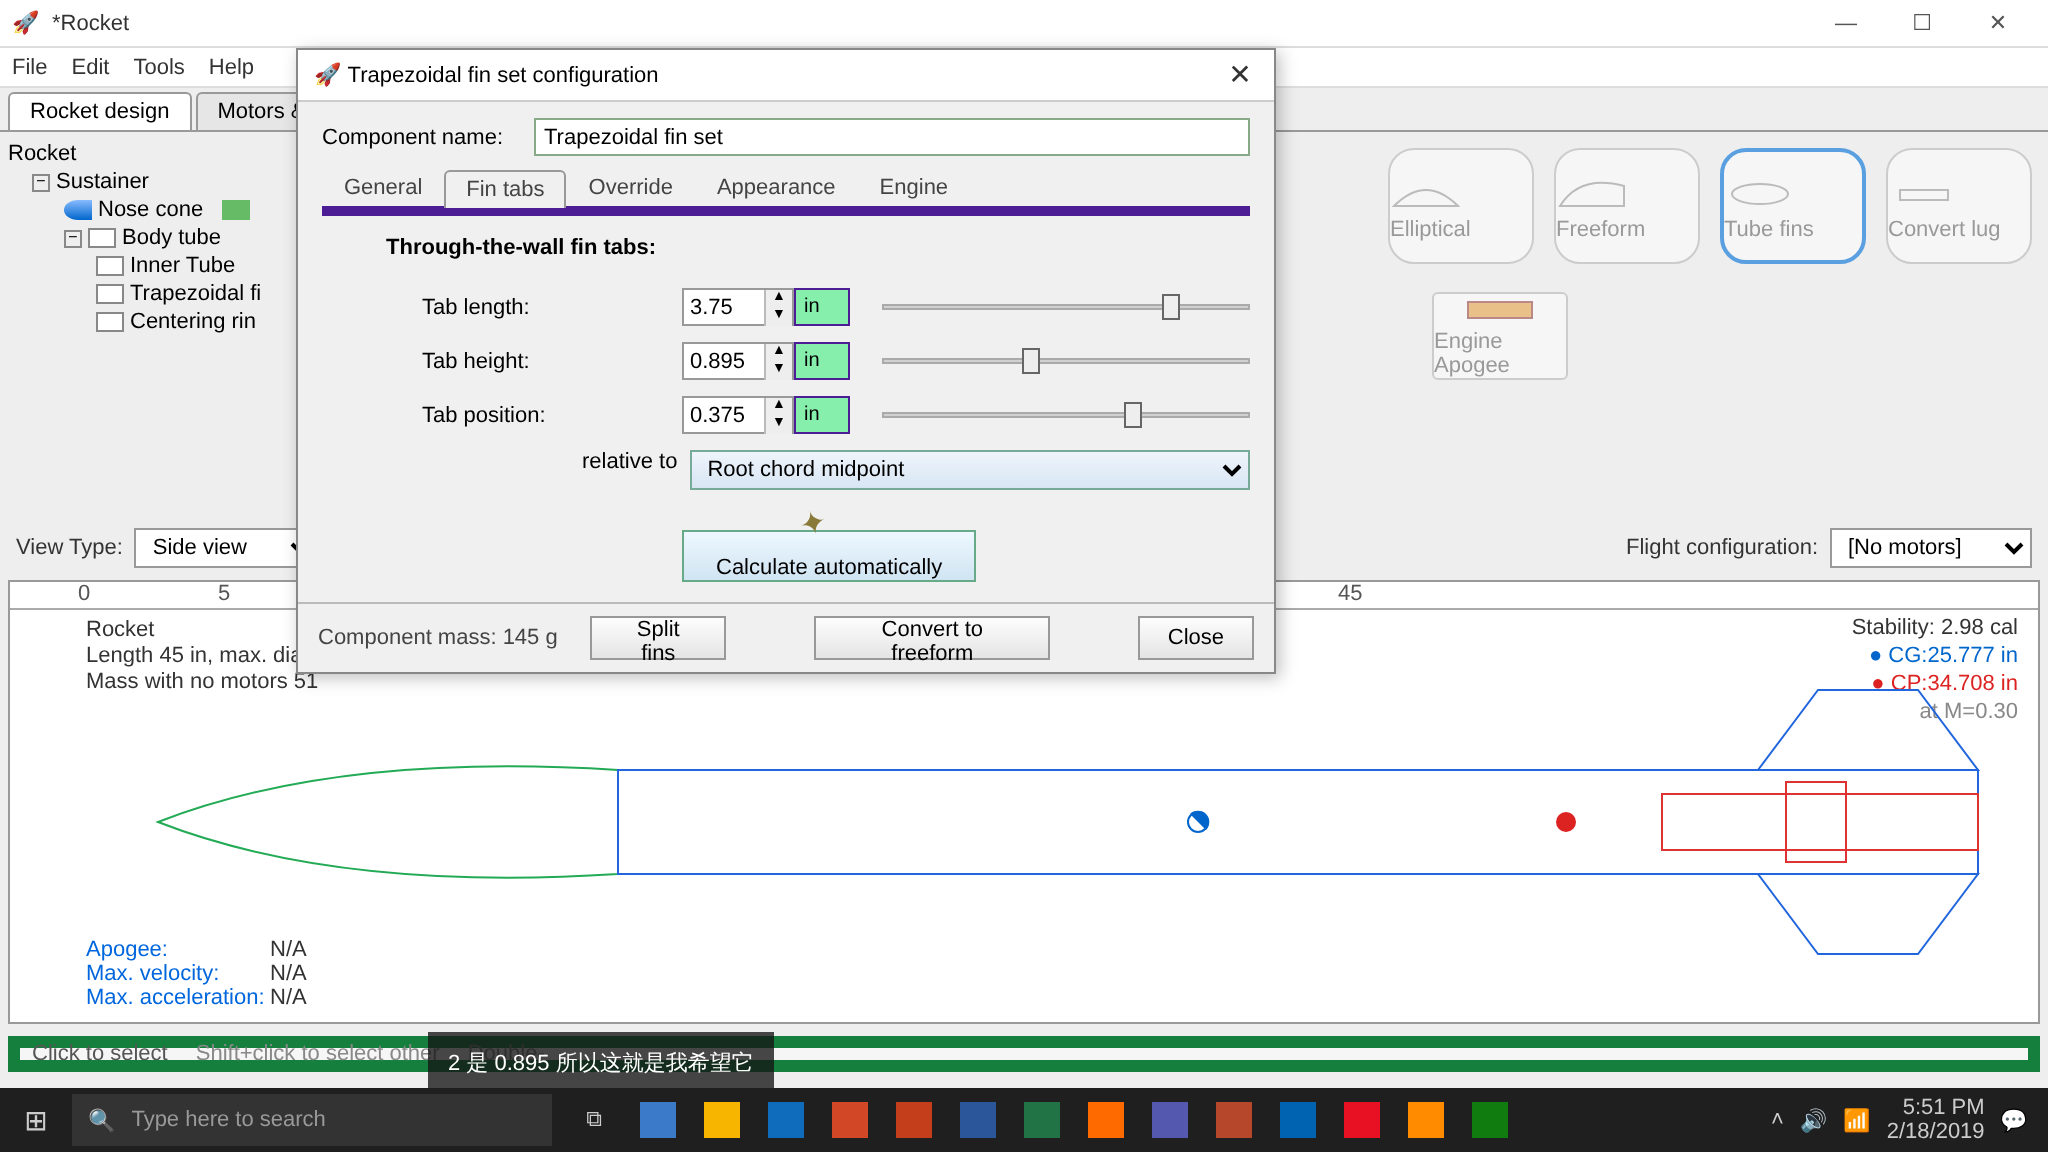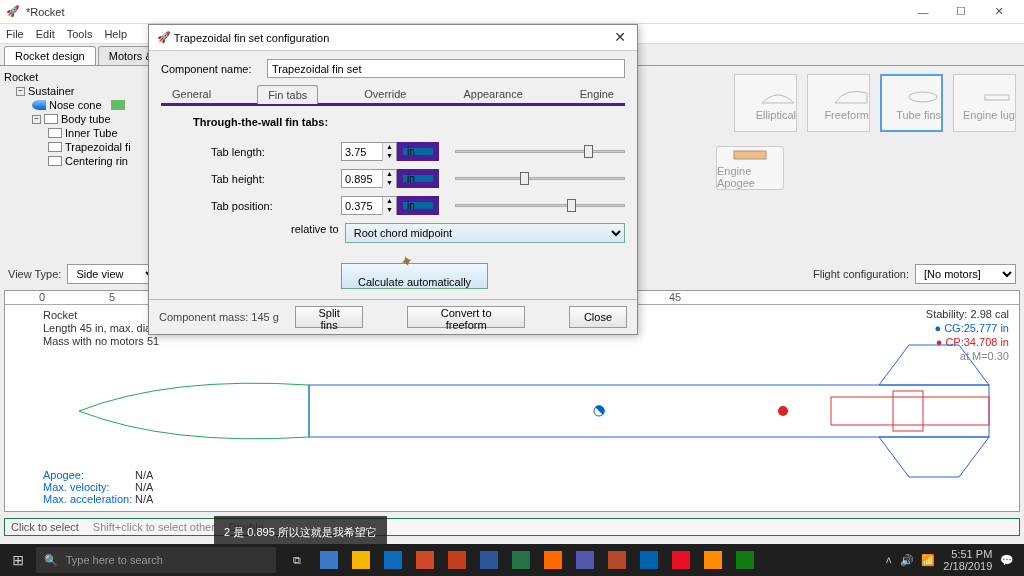--- a/index.html
+++ b/index.html
@@ -23,21 +23,21 @@
 .tree-indent1 { padding-left: 12px; }
 .tree-indent2 { padding-left: 28px; }
 .tree-indent3 { padding-left: 44px; }
 .tree-ico { width: 14px; height: 10px; background: #ccc; display: inline-block; }
 .tree-ico.cone { background: linear-gradient(#8bf,#06c); border-radius: 50% 0 0 50%; }
 .tree-ico.tube { background: #fff; border: 1px solid #888; }
 .tree-ico.edit { background: #6b6; }
 .tree-toggle { width: 9px; height: 9px; border: 1px solid #888; display: inline-flex; align-items: center; justify-content: center; font-size: 8px; line-height: 1; }
 
 .component-palette { position: absolute; right: 8px; top: 8px; display: flex; gap: 10px; }
-.pal-btn { width: 63px; height: 58px; background: #f6f6f6; border: 1px solid #ccc; border-radius: 0; display: flex; flex-direction: column; align-items: flex-end; justify-content: center; gap: 4px; font-size: 8px; color: #999; }
+.pal-btn { width: 73px; height: 58px; background: #f6f6f6; border: 1px solid #ccc; border-radius: 13px; display: flex; flex-direction: column; align-items: flex-start; justify-content: center; gap: 4px; font-size: 8px; color: #999; }
 .pal-btn.sel { border: 2px solid #5aa0e0; }
 .pal-shape { width: 36px; height: 20px; }
 .pal-row2 { position: absolute; right: 240px; top: 80px; }
 .pal-btn2 { width: 68px; height: 44px; background: #f6f6f6; border: 1px solid #ccc; border-radius: 3px; display: flex; flex-direction: column; align-items: center; justify-content: center; font-size: 8px; color: #999; gap: 2px;}
 
 .viewbar { position: absolute; left: 4px; top: 196px; right: 4px; height: 24px; display: flex; align-items: center; gap: 6px; padding: 0 4px; }
 .viewbar .lbl { color: #333; }
 .viewbar select, .viewbar .combo { height: 20px; border: 1px solid #999; background: #fff; padding: 0 18px 0 4px; font-size: 11px; }
 .viewbar .spacer { flex: 1; }
 .tbtn { width: 24px; height: 22px; border: 1px solid #aaa; background: #f4f4f4; }
@@ -50,43 +50,43 @@
 .stab .cg { color: #06c; }
 .stab .cp { color: #d22; }
 .stab .mh { color: #888; }
 
 .rocket-svg { position: absolute; left: 34px; top: 50px; }
 .info { position: absolute; left: 38px; top: 18px; font-size: 10px; line-height: 13px; color: #333;}
 .flight-info { position: absolute; left: 38px; bottom: 6px; font-size: 10px; line-height: 12px; }
 .flight-info .k { color: #06d; display: inline-block; width: 92px; }
 .flight-info .v { color: #333; }
 
-.statusbar { position: absolute; left: 4px; right: 4px; bottom: 4px; height: 18px; font-size: 10px; color: #555; display: flex; gap: 14px; align-items: center; padding: 0 6px; background: #f6f6f6; border: 1px solid #15803d;}
+.statusbar { position: absolute; left: 4px; right: 4px; bottom: 4px; height: 18px; font-size: 10px; color: #555; display: flex; gap: 14px; align-items: center; padding: 0 6px; background: #f6f6f6; border: 6px solid #15803d;}
 .statusbar .dim { color: #888; }
 
 
 .dialog { position: absolute; left: 148px; top: 24px; width: 490px; background: #f0f0f0; border: 1px solid #888; box-shadow: 2px 2px 8px rgba(0,0,0,0.25); z-index: 50; }
 .dlg-title { height: 26px; display: flex; align-items: center; padding: 0 8px; background: #fff; border-bottom: 1px solid #ccc; }
 .dlg-title .t { flex: 1; }
 .dlg-close { width: 18px; height: 18px; text-align: center; font-size: 14px; color: #333; }
 .dlg-body { padding: 8px 12px 10px 12px; }
 .dlg-row { display: flex; align-items: center; margin-bottom: 6px; gap: 6px; }
 .dlg-row .lbl { width: 100px; }
 .dlg-row input.txt { flex: 1; height: 19px; border: 1px solid #8a8; background: #fff; padding: 0 4px; font-size: 11px;}
-.dlg-tabs { display: flex; border-bottom: 3px solid #4c1d95; margin-bottom: 10px; justify-content: space-between; }
+.dlg-tabs { display: flex; border-bottom: 5px solid #4c1d95; margin-bottom: 10px; }
 .dlg-tab { padding: 3px 10px; border: 1px solid transparent; border-bottom: none; color: #444;}
 .dlg-tab.active { background: #f0f0f0; border-color: #999; border-radius: 3px 3px 0 0; position: relative; top: 1px; }
 .sect { font-weight: bold; margin: 6px 0 14px 32px; }
 .fld { display: flex; align-items: center; margin-bottom: 8px; padding-left: 50px; }
 .fld .flbl { width: 130px; }
 .fld .spin { width: 56px; height: 19px; border: 1px solid #999; background: #fff; display: flex; align-items: center; }
 .fld .spin input { border: none; width: 40px; padding: 0 3px; font-size: 11px; outline: none;}
 .fld .spin .ar { width: 14px; display: flex; flex-direction: column; }
 .fld .spin .ar span { height: 9px; font-size: 7px; text-align: center; line-height: 8px; background: #eee; border-left: 1px solid #bbb;}
-.fld .unit { width: 42px; padding-left: 4px; height: 19px; display: flex; align-items: center; border: 6px solid #4c1d95; background: #0369a1; font-size: 10px;}
+.fld .unit { width: 28px; padding-left: 4px; height: 19px; display: flex; align-items: center; border: 1px solid #4c1d95; background: #86efac; font-size: 10px;}
 .fld .slider { flex: 1; height: 19px; margin-left: 16px; position: relative; }
 .fld .slider .track { position: absolute; left: 0; right: 0; top: 8px; height: 3px; background: #d0d0d0; border: 1px solid #aaa;}
 .fld .slider .thumb { position: absolute; top: 3px; width: 9px; height: 13px; background: #eee; border: 1px solid #666; }
 .relto { display: flex; padding-left: 130px; margin-bottom: 20px; gap: 6px;}
 .relto select { flex: 1; height: 20px; border: 1px solid #7a9; background: linear-gradient(#eef4fb,#d8e6f4); font-size: 11px; padding: 0 4px;}
 .calc { margin-left: 180px; }
 .calc button { height: 22px; padding: 12px 16px; border: 1px solid #6a8; background: linear-gradient(#eef8ff,#d0e4f2); font-size: 11px;}
 .dlg-foot { display: flex; align-items: center; padding: 6px 10px; border-top: 1px solid #bbb; gap: 8px;}
 .dlg-foot .mass { flex: 0 0 auto; color: #444; }
 .dlg-foot .gap { flex: 1; }
@@ -177,21 +177,21 @@
     <div class="pal-btn sel">
         <svg class="pal-shape">
           <ellipse cx="18" cy="12" rx="14" ry="5" fill="none" stroke="#bbb"></ellipse>
         </svg>
         <span>Tube fins</span>
       </div>
     <div class="pal-btn">
         <svg class="pal-shape">
           <rect x="6" y="10" width="24" height="5" fill="none" stroke="#bbb"></rect>
         </svg>
-        <span>Engine lug</span>
+        <span>Convert lug</span>
       </div>
   </div>
   <div class="pal-row2">
     <div class="pal-btn2">
       <svg width="36" height="16">
           <rect x="2" y="4" width="32" height="8" fill="#e8c088" stroke="#b88"></rect>
         </svg>
       <span>Engine Apogee</span>
     </div>
   </div>

